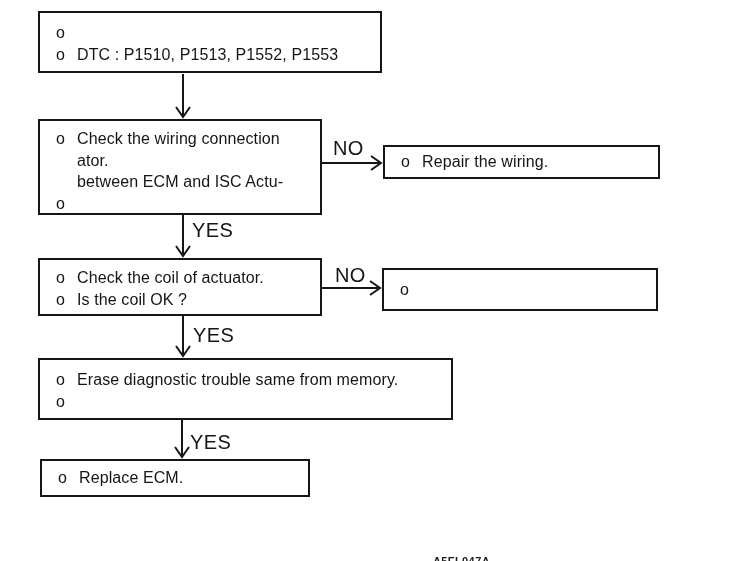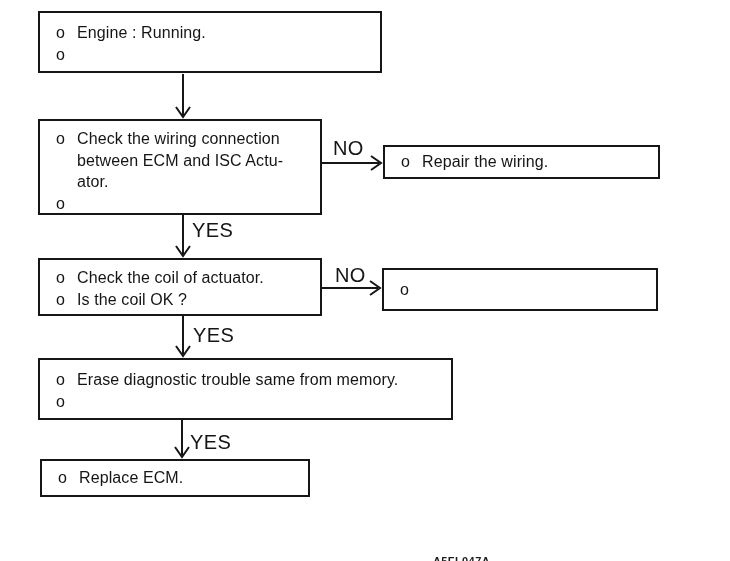--- a/index.html
+++ b/index.html
@@ -123,43 +123,43 @@
   <div id="label-no-1" class="edge-label">NO</div>
   <div id="label-yes-1" class="edge-label">YES</div>
   <div id="label-no-2" class="edge-label">NO</div>
   <div id="label-yes-2" class="edge-label">YES</div>
   <div id="label-yes-3" class="edge-label">YES</div>
 
   <div id="box-start" class="node pad-top-md">
     <div class="content">
       <div class="line">
         <span class="bullet">o</span>
-          <span>Engine : Running.</span>
-      </div>
-      <div class="line">
-        <span class="bullet">o</span>
+      </div>
+      <div class="line">
+        <span class="bullet">o</span>
+          <span>DTC : P1510, P1513, P1552, P1553</span>
       </div>
     </div>
   </div>
 
   <div id="box-wiring" class="node pad-top-sm">
     <div class="content">
       <div class="line">
         <span class="bullet">o</span>
           <span>Check the wiring connection</span>
+      </div>
+      <div class="line">
+        <span class="bullet"></span>
+          <span>ator.</span>
       </div>
       <div class="line">
         <span class="bullet"></span>
           <span>between ECM and ISC Actu-</span>
       </div>
       <div class="line">
-        <span class="bullet"></span>
-          <span>ator.</span>
-      </div>
-      <div class="line">
         <span class="bullet">o</span>
       </div>
     </div>
   </div>
 
   <div id="box-repair" class="node vcenter">
     <div class="content">
       <div class="line">
         <span class="bullet">o</span>
           <span>Repair the wiring.</span>

